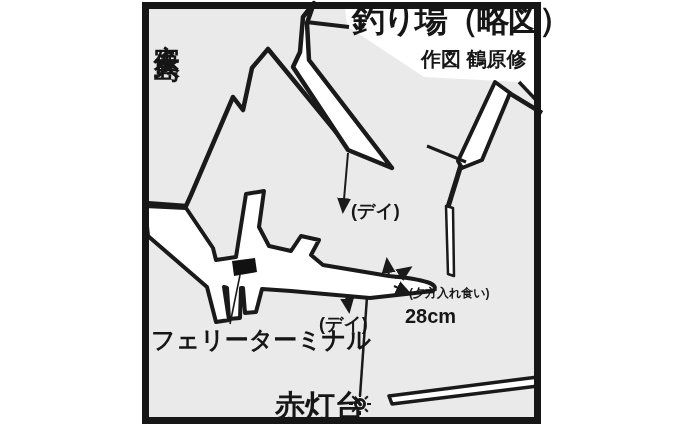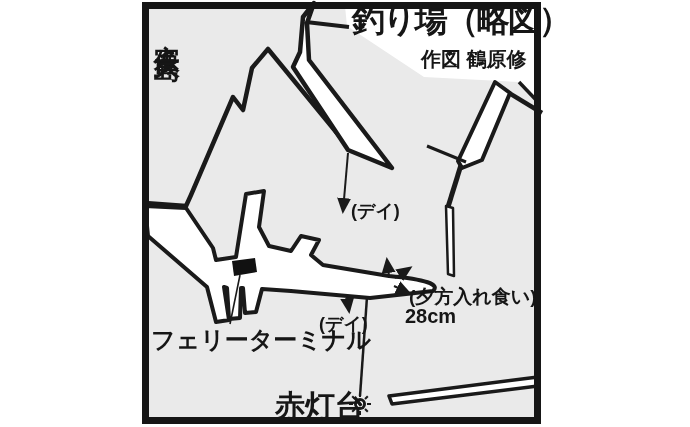--- a/index.html
+++ b/index.html
@@ -29,21 +29,21 @@
   }
   .lbl-island{
     left:153px;top:24px;
     font-size:26px;letter-spacing:4px;
     writing-mode:vertical-rl;text-orientation:upright;
   }
   .lbl-ferry{left:151px;top:327px;font-size:24px;}
   .lbl-lighthouse{left:275px;top:390px;font-size:30px;}
   .lbl-day1{left:351px;top:202px;font-size:18px;}
   .lbl-day2{left:319px;top:315px;font-size:18px;}
-  .lbl-evening{left:409px;top:287px;font-size:19px;}
+  .lbl-evening{left:409px;top:287px;font-size:12px;}
   .lbl-size{left:405px;top:306px;font-size:20px;}
 </style>
 </head>
 <body>
 
 <div class="stage">
 
   <svg width="690" height="427" viewBox="0 0 690 427">
     <defs>
       <marker id="ah" markerWidth="9" markerHeight="8" refX="6.5" refY="3.5" orient="auto">

